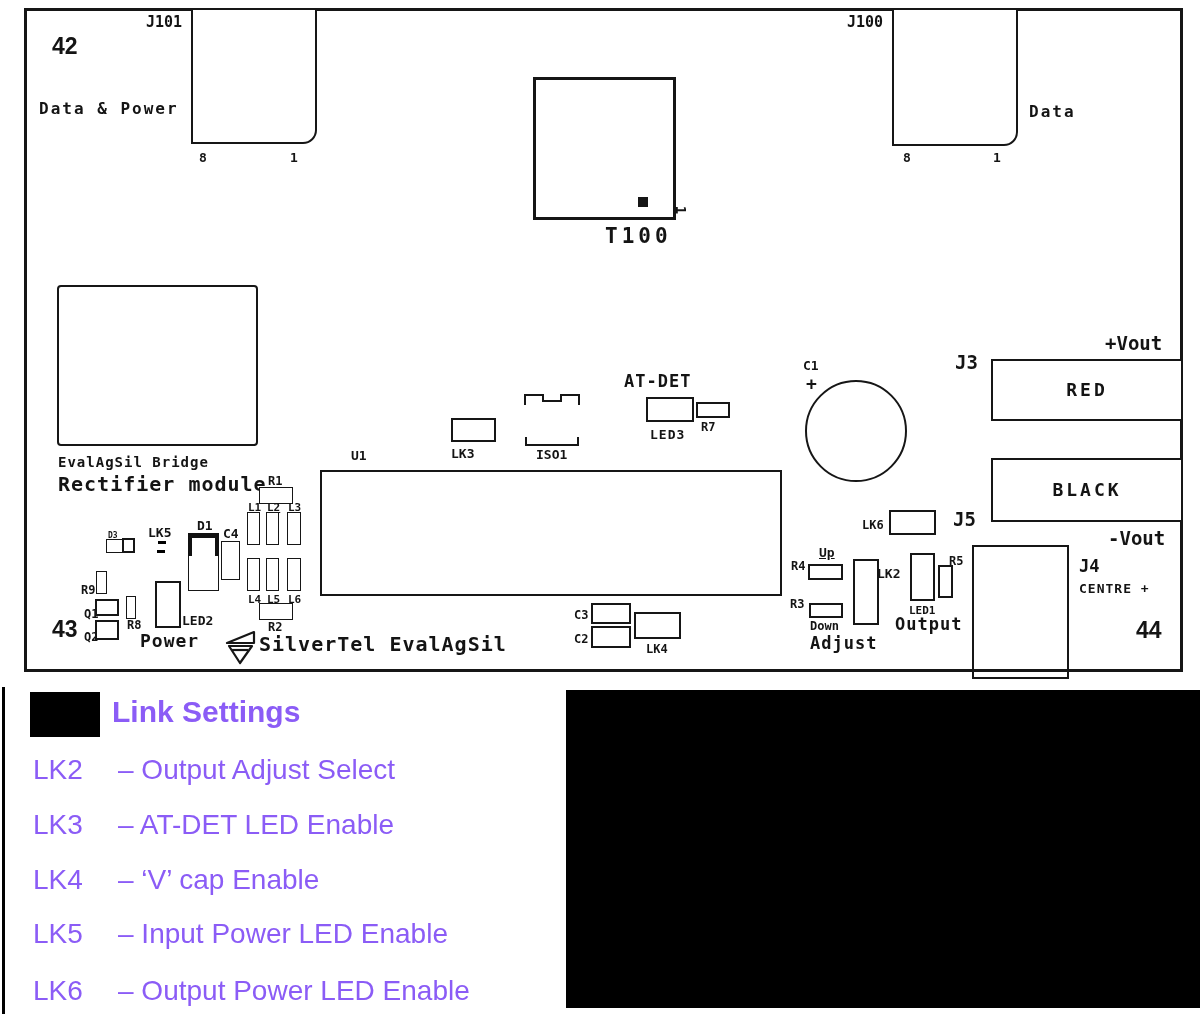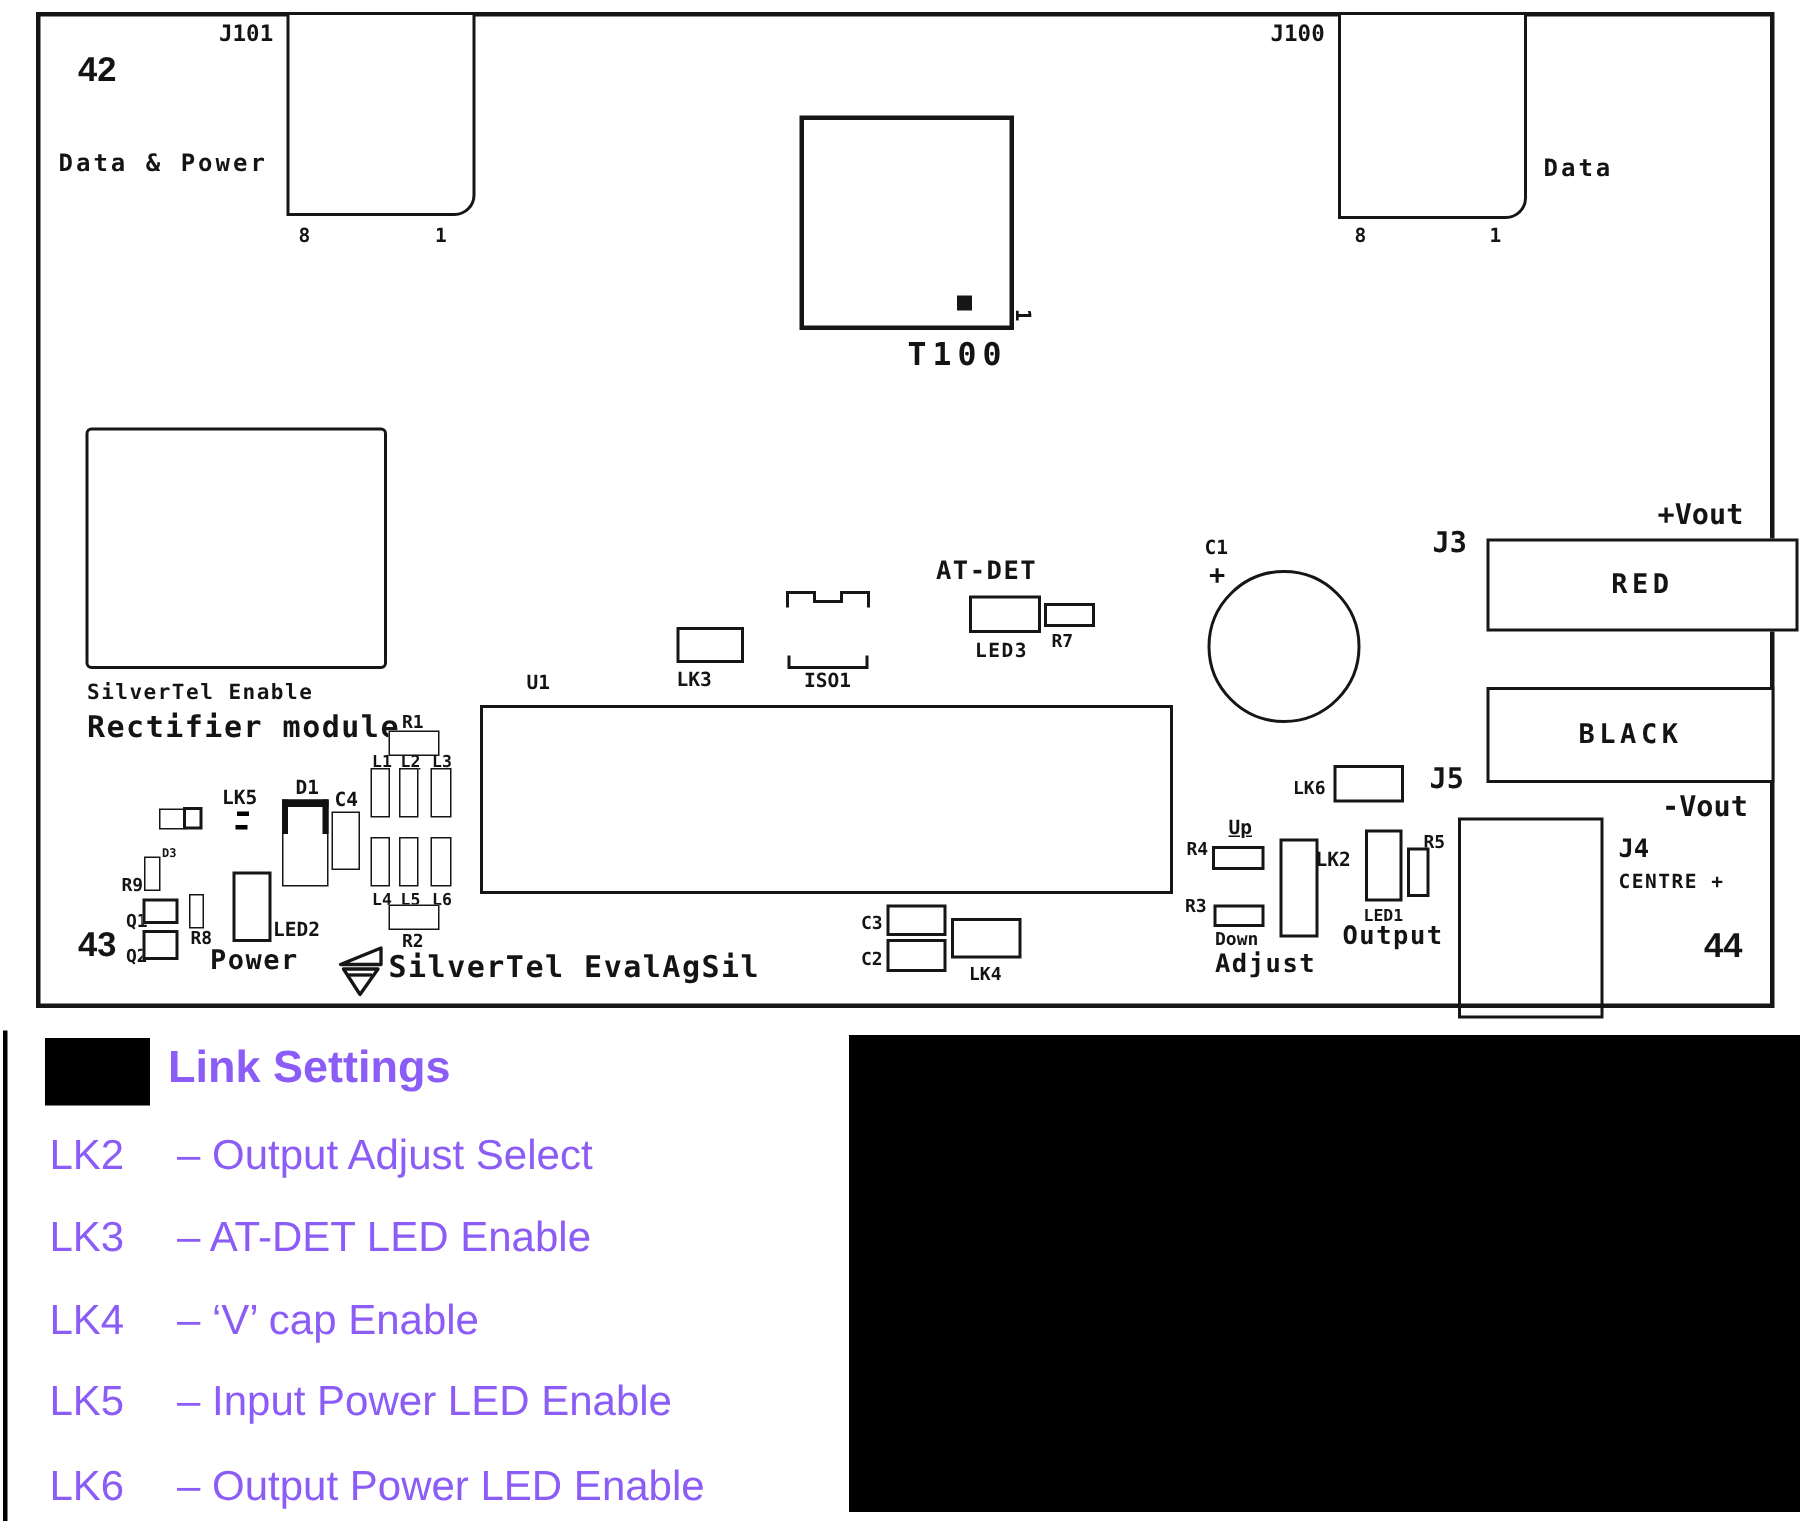--- a/index.html
+++ b/index.html
@@ -35,21 +35,21 @@
   <div class="t" style="left:605px;top:226px;font-size:21px;letter-spacing:4px;">T100</div>
 
   <div class="c" style="left:892px;top:8px;width:126px;height:138px;border-radius:0 0 14px 0;"></div>
   <div class="t" style="left:847px;top:15px;font-size:15px;">J100</div>
   <div class="t" style="left:903px;top:151px;font-size:13px;">8</div>
   <div class="t" style="left:993px;top:151px;font-size:13px;">1</div>
   <div class="t" style="left:1196px;top:35px;font-size:23px;font-family:'Liberation Sans',sans-serif;margin-left:16px;">45</div>
   <div class="t" style="left:1029px;top:104px;font-size:16px;letter-spacing:2px;">Data</div>
 
   <div class="c" style="left:57px;top:285px;width:201px;height:161px;border-radius:4px;"></div>
-  <div class="t" style="left:58px;top:455px;font-size:14px;letter-spacing:1px;">SilverTel Enable</div>
+  <div class="t" style="left:58px;top:455px;font-size:14px;letter-spacing:1px;">EvalAgSil Bridge</div>
   <div class="t" style="left:58px;top:474px;font-size:20px;letter-spacing:1px;">Rectifier module</div>
 
   <div class="t" style="left:351px;top:449px;font-size:13px;">U1</div>
   <div class="c" style="left:320px;top:470px;width:462px;height:126px;"></div>
 
   <div class="c" style="left:451px;top:418px;width:45px;height:24px;"></div>
   <div class="t" style="left:451px;top:447px;font-size:13px;">LK3</div>
 
   <svg style="left:524px;top:393px;" width="56" height="13" viewBox="0 0 56 13">
     <path d="M1,12 L1,2 L19,2 L19,8 L37,8 L37,2 L55,2 L55,12" fill="none" stroke="#161616" stroke-width="2"></path>
@@ -64,21 +64,21 @@
   <div class="t" style="left:650px;top:428px;font-size:13px;letter-spacing:1px;">LED3</div>
   <div class="c" style="left:696px;top:402px;width:34px;height:16px;"></div>
   <div class="t" style="left:701px;top:421px;font-size:12px;">R7</div>
 
   <div class="t" style="left:803px;top:359px;font-size:13px;">C1</div>
   <div class="t" style="left:806px;top:375px;font-size:18px;">+</div>
   <div class="c" style="left:805px;top:380px;width:102px;height:102px;border-radius:50%;"></div>
 
   <div class="t" style="left:1105px;top:334px;font-size:19px;">+Vout</div>
   <div class="t" style="left:955px;top:353px;font-size:19px;">J3</div>
-  <div class="c ctr" style="left:991px;top:359px;width:208px;height:62px;">
+  <div class="c ctr" style="left:991px;top:359px;width:192px;height:62px;">
     <span class="t" style="position:static;font-size:18px;letter-spacing:3px;">RED</span>
   </div>
   <div class="c ctr" style="left:991px;top:458px;width:192px;height:64px;">
     <span class="t" style="position:static;font-size:18px;letter-spacing:3px;">BLACK</span>
   </div>
   <div class="t" style="left:953px;top:510px;font-size:19px;">J5</div>
   <div class="t" style="left:1108px;top:529px;font-size:19px;">-Vout</div>
 
   <div class="c" style="left:889px;top:510px;width:47px;height:25px;"></div>
   <div class="t" style="left:862px;top:519px;font-size:12px;">LK6</div>
@@ -98,21 +98,21 @@
   <div class="t" style="left:909px;top:605px;font-size:11px;">LED1</div>
   <div class="t" style="left:949px;top:555px;font-size:12px;">R5</div>
   <div class="c" style="left:938px;top:565px;width:15px;height:33px;"></div>
   <div class="t" style="left:895px;top:616px;font-size:17px;letter-spacing:1px;">Output</div>
 
   <div class="c nb" style="left:972px;top:545px;width:97px;height:134px;"></div>
   <div class="t" style="left:1079px;top:558px;font-size:17px;">J4</div>
   <div class="t" style="left:1079px;top:582px;font-size:13px;letter-spacing:1px;">CENTRE +</div>
   <div class="t" style="left:1136px;top:619px;font-size:23px;font-family:'Liberation Sans',sans-serif;">44</div>
 
-  <div class="t" style="left:108px;top:532px;font-size:8px;margin-top:33px;">D3</div>
+  <div class="t" style="left:108px;top:532px;font-size:8px;">D3</div>
   <div class="c" style="left:106px;top:539px;width:18px;height:14px;border-width:1.5px;"></div>
   <div class="c" style="left:122px;top:538px;width:13px;height:15px;border-width:2.5px;"></div>
 
   <div class="t" style="left:148px;top:526px;font-size:13px;">LK5</div>
   <div class="blk" style="left:158px;top:541px;width:8px;height:3px;"></div>
   <div class="blk" style="left:157px;top:550px;width:8px;height:3px;"></div>
 
   <div class="t" style="left:197px;top:519px;font-size:13px;">D1</div>
   <div class="c" style="left:188px;top:533px;width:31px;height:58px;border-width:1.5px;"></div>
   <div style="position:absolute;left:188px;top:533px;width:31px;height:23px;box-sizing:border-box;

